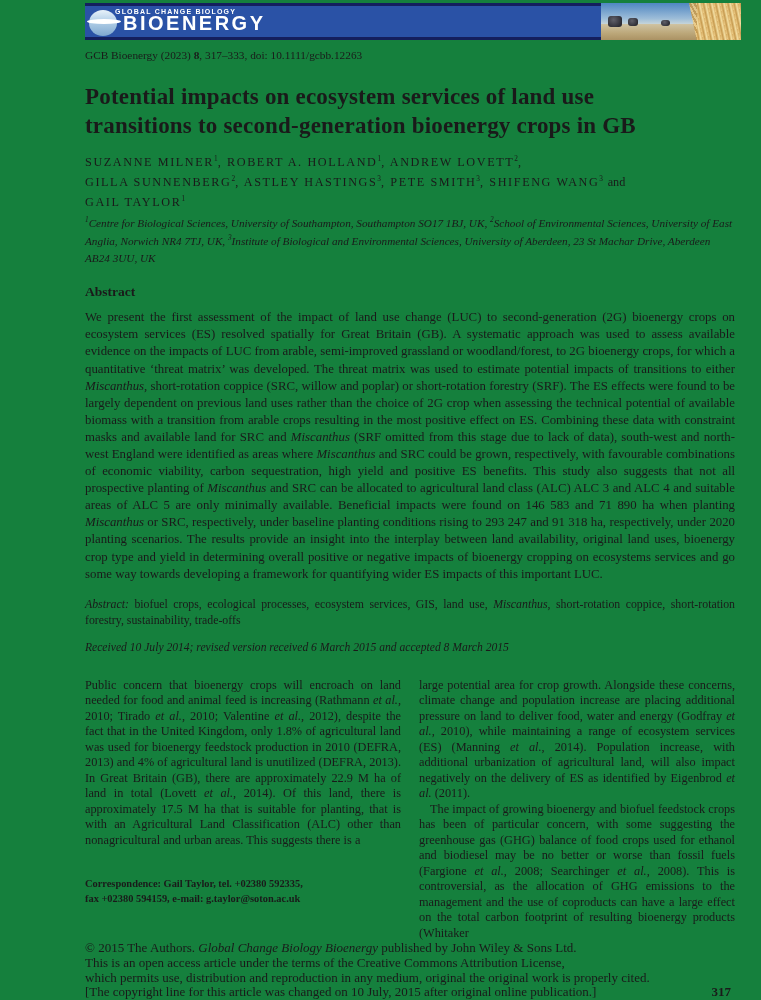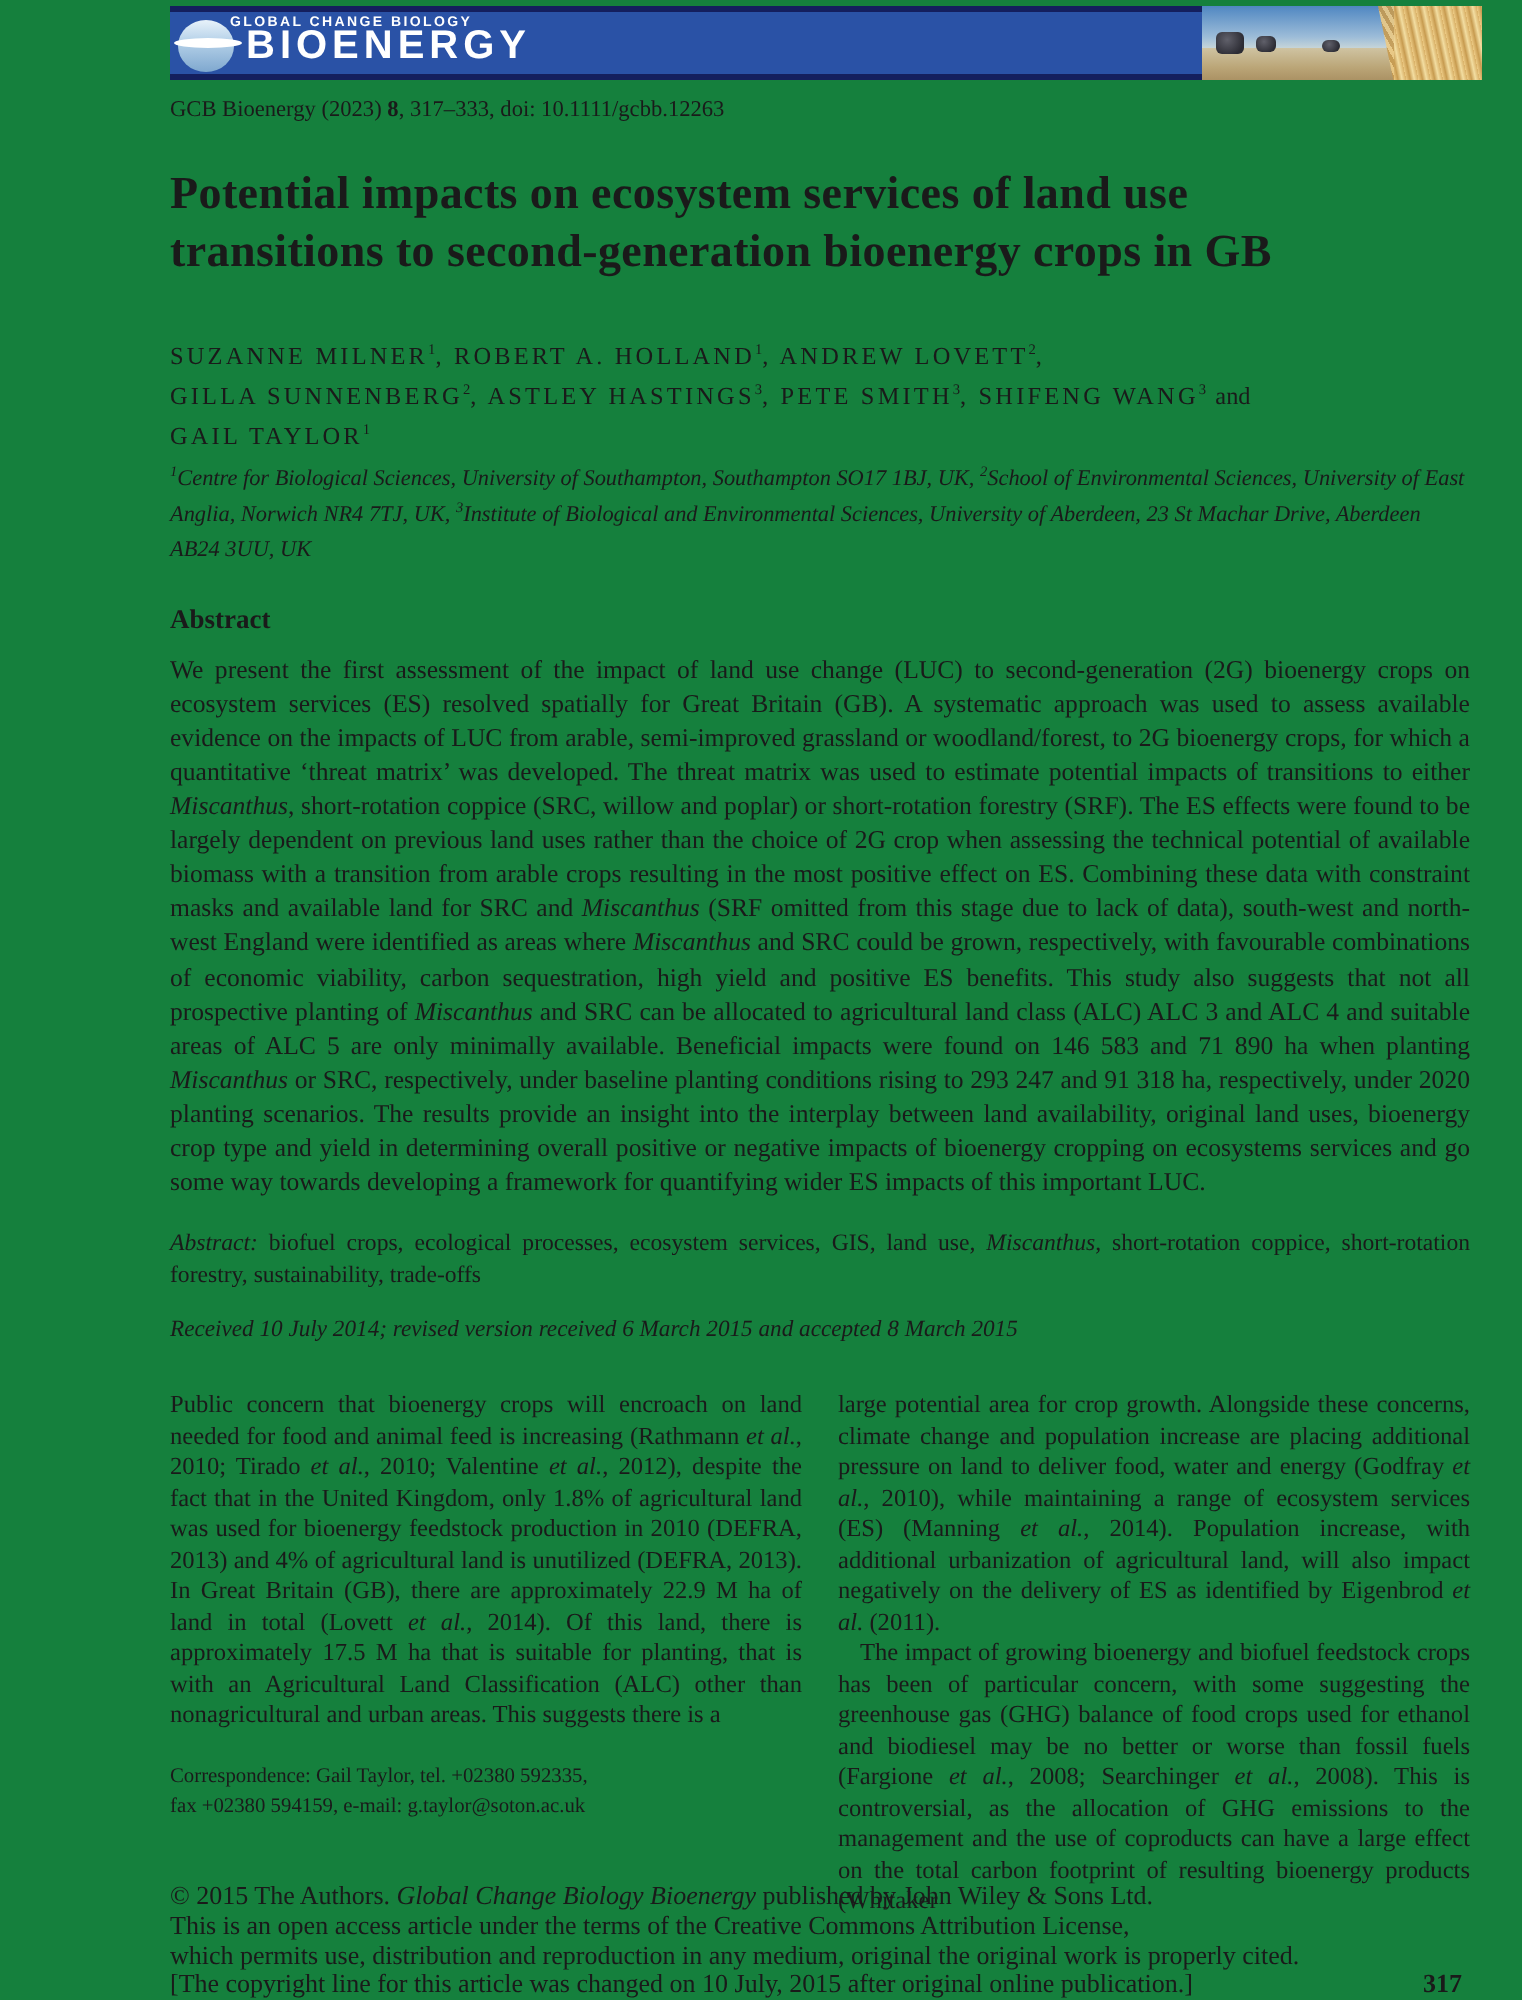--- a/index.html
+++ b/index.html
@@ -53,39 +53,39 @@
   }
   .straw-edge {
     position:absolute; top:0; right:38px; width:14px; height:100%;
     background:repeating-linear-gradient(60deg,rgba(236,202,132,.9) 0 2px,rgba(199,155,80,.9) 2px 4px);
     clip-path:polygon(100% 0, 0 0, 55% 100%, 100% 100%);
   }
 
   
   .doi-line { margin-top:9px; font-size:11.3px; }
   .article-title { margin-top:21px; font-size:23px; font-weight:bold; line-height:1.27; letter-spacing:.2px; }
-  .authors { margin-top:29px; font-size:12.2px; letter-spacing:1.6px; line-height:1.6; }
+  .authors { margin-top:13px; font-size:12.2px; letter-spacing:1.6px; line-height:1.6; }
   .authors sup { font-size:.6em; letter-spacing:0; }
   .plain { letter-spacing:0; }
   .affiliations { margin-top:3px; font-style:italic; font-size:11.2px; line-height:1.55; }
   .affiliations sup { font-size:.65em; }
 
   .abstract-heading { margin-top:17px; font-size:13.5px; font-weight:bold; }
   .abstract-text { margin-top:9px; font-size:12.8px; line-height:17.1px; text-align:justify; }
   .keywords { margin-top:13px; font-size:11.8px; line-height:16px; text-align:justify; }
   .received { margin-top:13px; font-style:italic; font-size:11.6px; }
 
   
   .columns { display:flex; gap:18px; margin-top:24px; }
   .col { width:316px; }
   .intro-heading { font-size:13.5px; font-weight:bold; margin-top:2px; }
   .body-para { font-size:12.3px; line-height:15.5px; text-align:justify; }
   .col-left .body-para { }
   .indent { text-indent:11px; }
-  .correspondence { margin-top:15px; font-size:10.4px; line-height:15px; }
+  .correspondence { margin-top:28px; font-size:10.4px; line-height:15px;font-weight:bold; }
 
   
   .footer { position:absolute; left:85px; top:941px; width:650px; font-size:13px; line-height:14.8px; }
   .footer-line4 { display:flex; justify-content:space-between; }
   .page-number { font-weight:bold; padding-right:4px; }
 </style>
 </head>
 <body>
 
 <div class="page">

